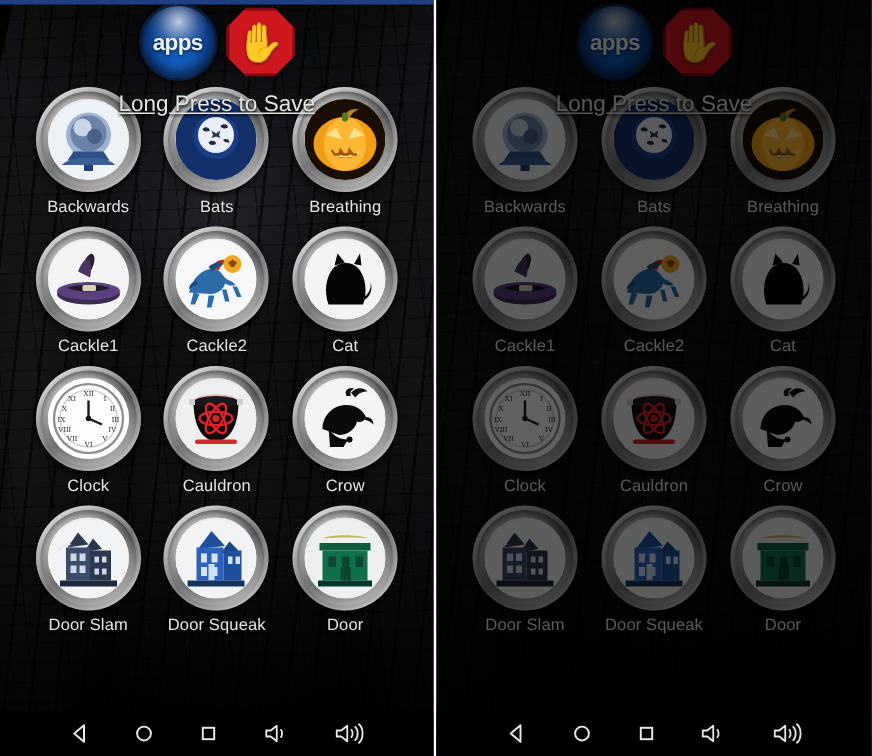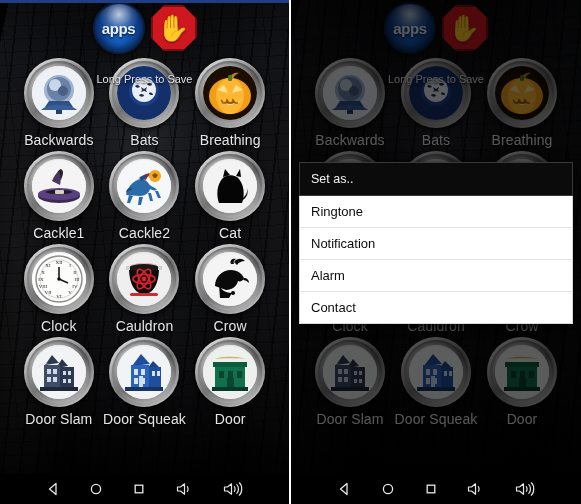--- a/index.html
+++ b/index.html
@@ -92,22 +92,23 @@
   .octagon {
     position: absolute; inset: 0;
     background: #cf1720;
     border: 2px solid #7c0c12;
     clip-path: polygon(30% 0,70% 0,100% 30%,100% 70%,70% 100%,30% 100%,0 70%,0 30%);
     box-shadow: 0 0 6px rgba(0,0,0,.85);
   }
   .hand { position: relative; z-index: 2; font-size: 26px; line-height: 1; color: #fdfdfd;
           text-shadow: 0 1px 2px rgba(0,0,0,.5); }
   .header-caption {
-    margin-top: 19px; font-size: 11px; color: #e4e4e4;
+    margin-top: 7px; font-size: 15px; color: #e4e4e4;
     text-shadow: 0 1px 2px #000;
+    text-decoration: underline;
   }
 
   
   .grid {
     position: absolute; top: 58px; left: 0; right: 0; bottom: 0;
     z-index: 10;
     display: grid;
     grid-template-columns: repeat(3, 1fr);
     grid-auto-rows: 93px;
     justify-items: center;
@@ -129,21 +130,21 @@
     pointer-events: none;
   }
   .face {
     width: 54px; height: 54px; border-radius: 50%;
     overflow: hidden; position: relative;
     display: flex; align-items: center; justify-content: center;
     background: radial-gradient(circle at 38% 30%, #ffffff 0%, #efefef 55%, #cfcfcf 100%);
   }
   .face svg { width: 54px; height: 54px; display: block; }
   .label {
-    margin-top: 4px; font-size: 14px; color: #e6e6e6;
+    margin-top: 4px; font-size: 11px; color: #e6e6e6;
     text-shadow: 0 1px 2px #000; text-align: center;
     letter-spacing: .1px;
   }
 
   
   .toast {
     position: absolute; left: 18px; right: 18px; bottom: 47px;
     z-index: 20;
     background: rgba(72,72,72,.93);
     border-radius: 13px;
@@ -730,29 +731,20 @@
     <path d="M9 42h36v4H9z" fill="#06392a"></path>
               </svg>
             </div>
           </div>
           <div class="label">Door</div>
         </div>
       </div>
 
     <div class="dim"></div>
 
-    <div class="dialog">
-      <div class="dialog-title">Set as..</div>
-      <div class="dialog-list" id="dialog-list">
-          <div class="dialog-item">Ringtone</div>
-          <div class="dialog-item">Notification</div>
-          <div class="dialog-item">Alarm</div>
-          <div class="dialog-item">Contact</div>
-        </div>
-    </div>
 
     <div class="navbar" id="nav-right">
         <div>
           <svg width="16" height="16" viewBox="0 0 16 16">
             <path d="M11 2.5 4.5 8 11 13.5z" fill="none" stroke="#e8e8e8" stroke-width="1.3" stroke-linejoin="round"></path>
           </svg>
         </div>
         <div>
           <svg width="16" height="16" viewBox="0 0 16 16">
             <circle cx="8" cy="8" r="4.6" fill="none" stroke="#e8e8e8" stroke-width="1.3"></circle>

